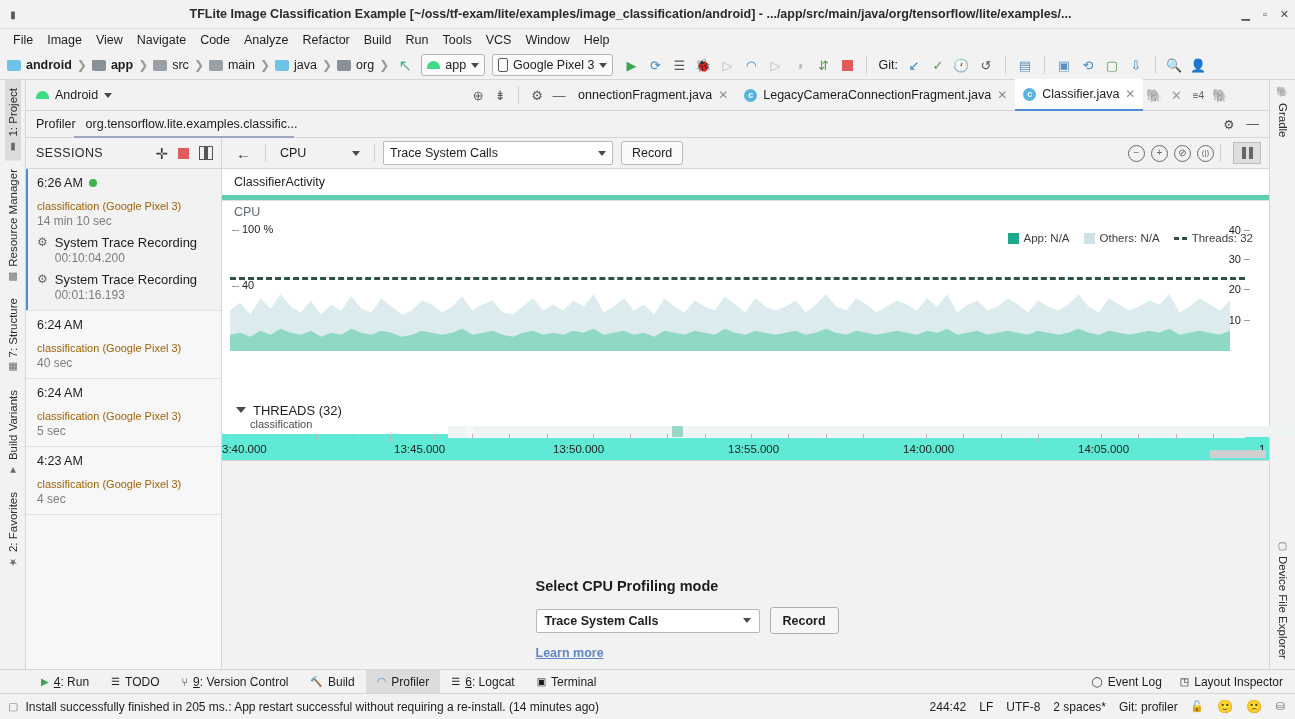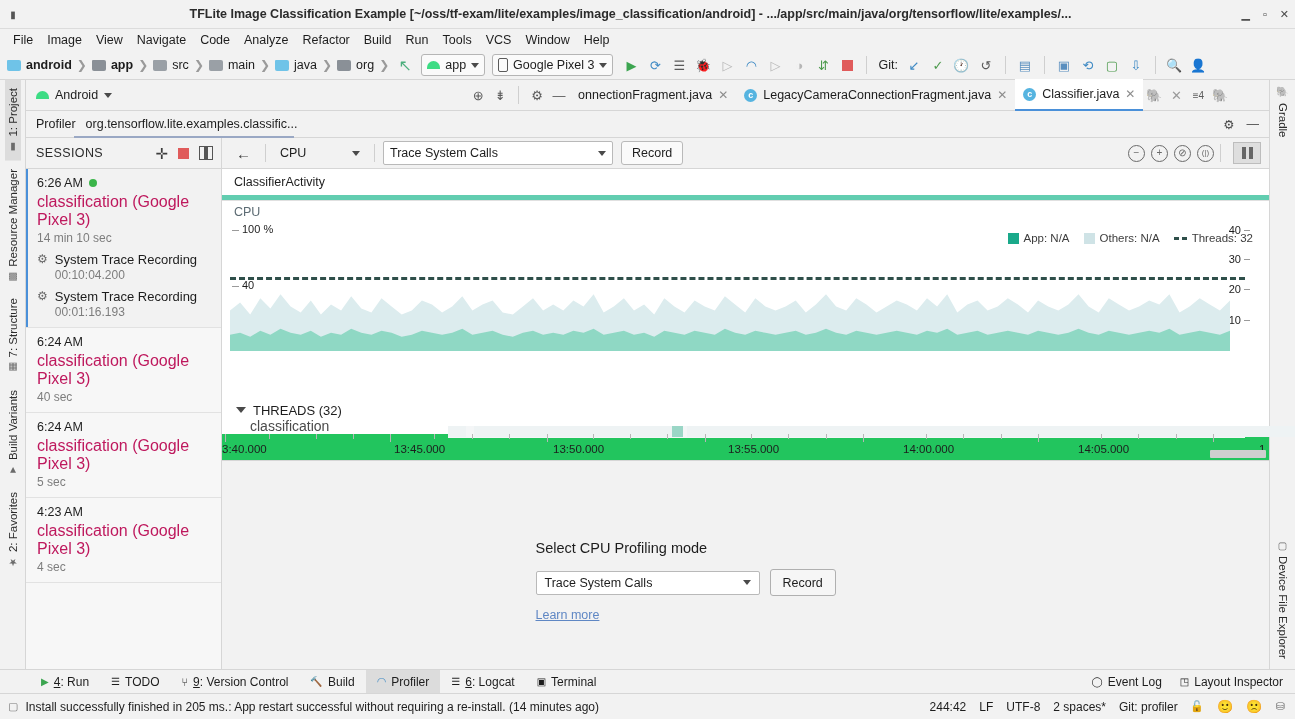--- a/index.html
+++ b/index.html
@@ -145,21 +145,21 @@
   .work{flex:1;display:flex;min-height:0;}
   .sessions{
     width:196px;flex:0 0 196px;border-right:1px solid #d6d6d6;background:#f7f7f7;box-sizing:border-box;
     overflow:hidden;
   }
   .sess{padding:7px 10px 8px 11px;border-bottom:1px solid #e2e2e2;position:relative;box-sizing:border-box;}
   .sess.active{background:#f2f2f2;}
   .sess.active:before{content:"";position:absolute;left:0;top:0;bottom:0;width:2px;background:#4a90d9;}
   .sess-time{font-size:12.5px;color:#1d1d1d;display:flex;align-items:center;gap:6px;}
   .dot{width:8px;height:8px;border-radius:50%;background:#3bb54a;display:inline-block;}
-  .sess-dev{font-size:16px;color:#be185d;margin-top:3px;}
+  .sess-dev{font-size:11px;color:#a16207;margin-top:10px;}
   .sess-dur{font-size:12px;color:#7d7d7d;margin-top:2px;}
   .rec-row{display:flex;align-items:flex-start;gap:7px;margin-top:7px;}
   .gear{font-size:12px;color:#6a6a6a;line-height:15px;}
   .rec-name{font-size:13px;color:#1d1d1d;}
   .rec-time{font-size:12px;color:#7d7d7d;margin-top:1px;}
 
   .stage{flex:1;display:flex;flex-direction:column;min-width:0;background:#fff;}
 
   
   .monitor{flex:0 0 224px;position:relative;overflow:hidden;background:#fff;}
@@ -182,34 +182,34 @@
     position:absolute;left:8px;right:24px;top:76px;height:0;
     border-top:3px dashed #2f4f4a;
   }
   .chartsvg{position:absolute;left:8px;right:24px;bottom:0;height:150px;}
 
   
   .threads{flex:0 0 24px;background:#fff;}
   .th-hdr{display:flex;align-items:center;gap:7px;padding-left:14px;height:20px;font-size:13px;color:#1d1d1d;margin-top:7px;}
   .tri{width:0;height:0;border-left:5px solid transparent;border-right:5px solid transparent;border-top:6px solid #4a4a4a;}
   .th-row{height:14px;position:relative;overflow:hidden;}
-  .th-name{position:absolute;left:28px;top:-2px;font-size:14px;color:#4a4a4a;}
+  .th-name{position:absolute;left:28px;top:-2px;font-size:11px;color:#4a4a4a;}
   .th-track{position:absolute;left:222px;right:24px;top:2px;height:11px;background:#f4f6f7;}
   .th-chunk{position:absolute;top:0;height:11px;background:#9ad6c6;}
   .th-chunk.pale{background:#eef3f4;}
 
   
-  .timeaxis{flex:0 0 26px;position:relative;background:#22c55e;border-bottom:1px solid #d6d6d6;}
+  .timeaxis{flex:0 0 26px;position:relative;background:#5eead4;border-bottom:1px solid #d6d6d6;}
   .tk{position:absolute;top:0;width:1px;background:#b6b6b6;}
   .tklabel{position:absolute;top:9px;font-size:11.5px;color:#1d1d1d;}
   .scrollthumb{position:absolute;right:3px;bottom:2px;width:56px;height:8px;background:#cfcfcf;border-radius:1px;}
 
   
   .emptypane{flex:1;background:#f2f2f2;display:flex;align-items:flex-start;justify-content:center;}
-  .selectbox{margin-top:79px;width:420px;}
+  .selectbox{margin-top:117px;width:420px;font-weight:bold;}
   .sel-title{font-size:14.5px;color:#1d1d1d;margin-bottom:13px;}
   .sel-row{display:flex;align-items:center;gap:10px;margin-bottom:12px;}
   .sel-dd{
     width:224px;height:24px;border:1px solid #b9b9b9;border-radius:2px;background:#fff;
     display:flex;align-items:center;padding:0 8px;font-size:12.5px;box-sizing:border-box;
   }
   .sel-btn{
     height:25px;border:1px solid #b0b0b0;border-radius:3px;background:#f6f6f6;display:flex;align-items:center;
     padding:0 12px;font-size:12.5px;
   }

